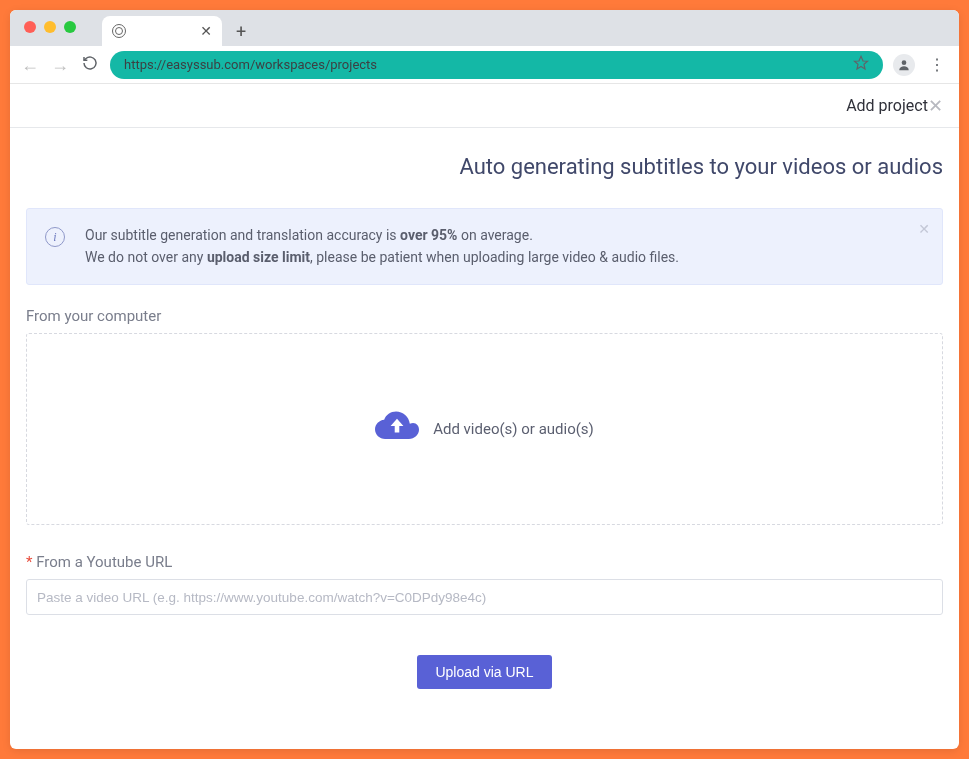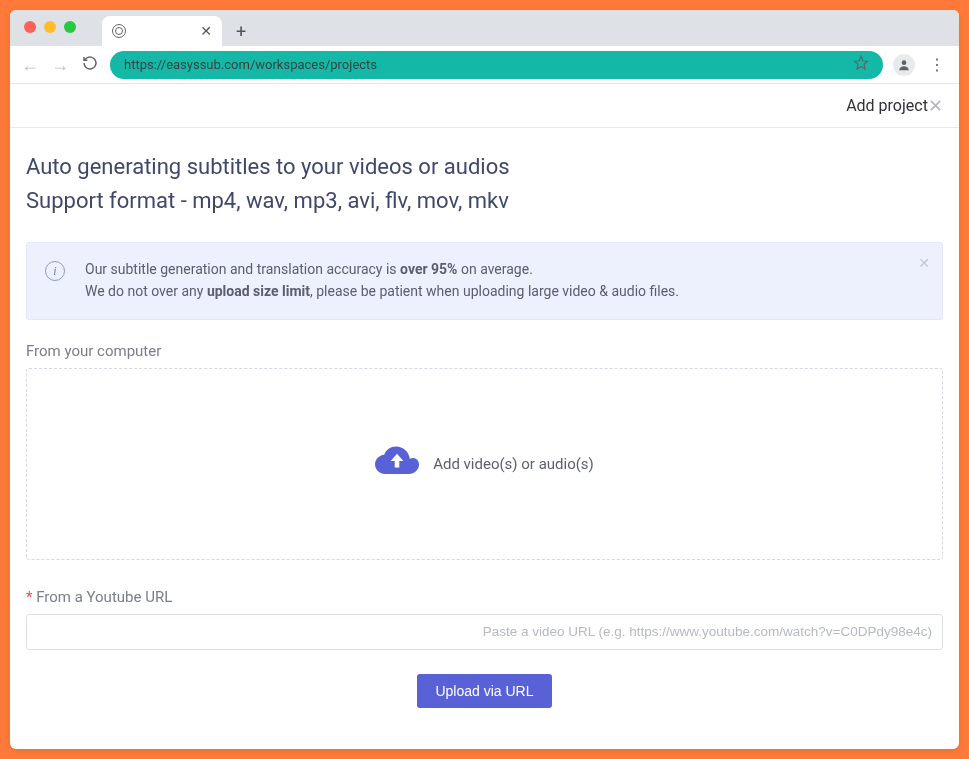--- a/index.html
+++ b/index.html
@@ -108,21 +108,21 @@
     color:#30313a;
     font-size:16px;
   }
   .page-close { color:#b7b9c0;font-size:18px;}
   .content {
     flex:1;
     overflow:auto;
     padding: 22px 16px 30px;
   }
   .headline {
-    text-align:left;
+    text-align:right;
     color:#40486a;
     font-size:22px;
     line-height:1.55;
     margin-bottom:24px;
   }
   .alert {
     background:#edf1fd;
     border:1px solid #e0e6fb;
     border-radius:3px;
     padding:16px 36px 16px 18px;
@@ -156,26 +156,25 @@
   .cloud svg{width:44px;height:34px;}
   .url-input{
     width:100%;
     height:36px;
     border:1px solid #dcdfe6;
     border-radius:3px;
     padding:0 10px;
     font-size:13.5px;
     color:#333;
     margin-bottom:24px;
-    text-align:right;
   }
   .url-input::placeholder{color:#b6b9c4;}
   .upload-btn{
     display:block;
-    margin:0 auto;
+    margin:16px auto;
     background:#5961d6;
     color:#fff;
     border:none;
     border-radius:3px;
     padding:9px 18px;
     font-size:14px;
     cursor:pointer;
   }
 </style>
 </head>
@@ -226,21 +225,20 @@
 
   <div class="page-header">
     <span>Add project</span>
     <span class="page-close">✕</span>
   </div>
 
   <div class="content">
 
     <div class="headline">
       <div>Auto generating subtitles to your videos or audios</div>
-      <div>Support format - mp4, wav, mp3, avi, flv, mov, mkv</div>
     </div>
 
     <div class="alert">
       <div class="alert-icon">i</div>
       <div>
         <div>
           <span>Our subtitle generation and translation accuracy is </span><b>over 95%</b><span> on average.</span>
         </div>
         <div>
           <span>We do not over any </span><b>upload size limit</b><span>, please be patient when uploading large video &amp; audio files.</span>

